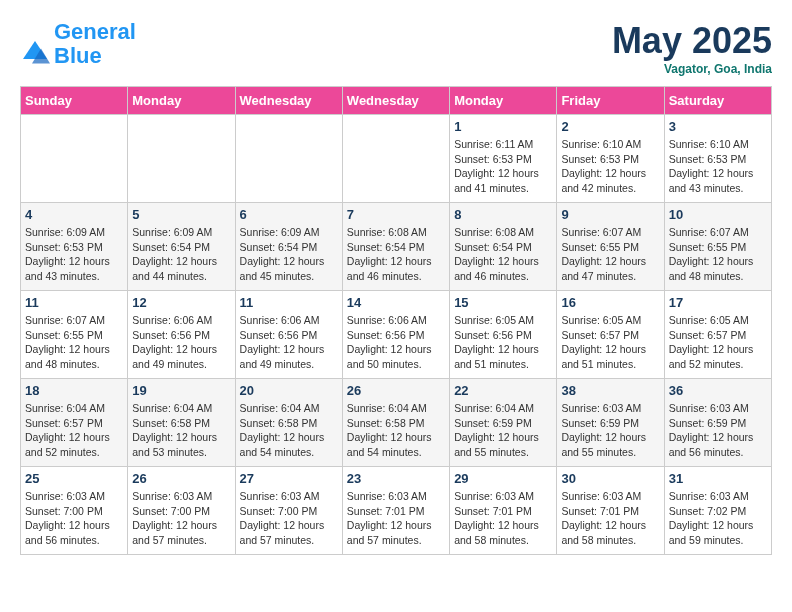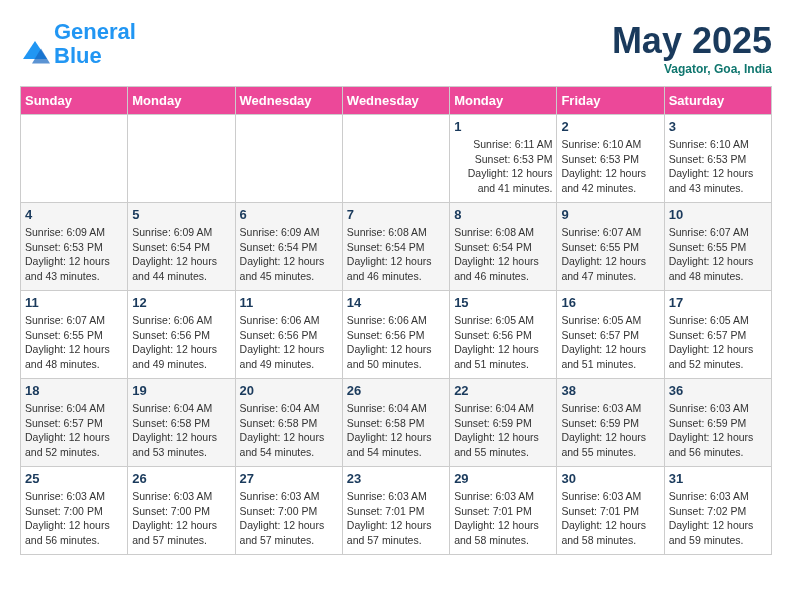--- a/index.html
+++ b/index.html
@@ -118,21 +118,21 @@
       </tr>
   </thead>
   <tbody>
   <tr>
         <td class="empty-cell"></td>
         <td class="empty-cell"></td>
         <td class="empty-cell"></td>
         <td class="empty-cell"></td>
         <td>
           <div class="day-num">1</div>
-          <div class="day-info" style="white-space: pre-line; text-align: right;">Sunrise: 6:11 AM
+          <div class="day-info" style="white-space: pre-line;">Sunrise: 6:11 AM
 Sunset: 6:53 PM
 Daylight: 12 hours
 and 41 minutes.</div>
         </td>
         <td>
           <div class="day-num">2</div>
           <div class="day-info" style="white-space: pre-line;">Sunrise: 6:10 AM
 Sunset: 6:53 PM
 Daylight: 12 hours
 and 42 minutes.</div>

